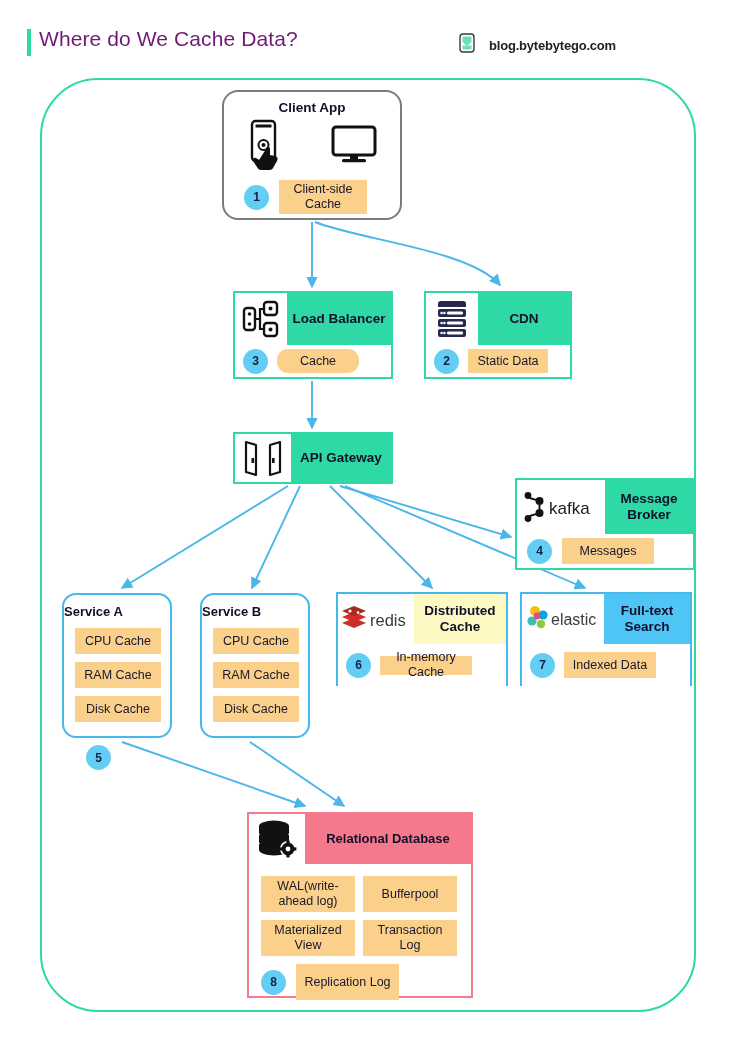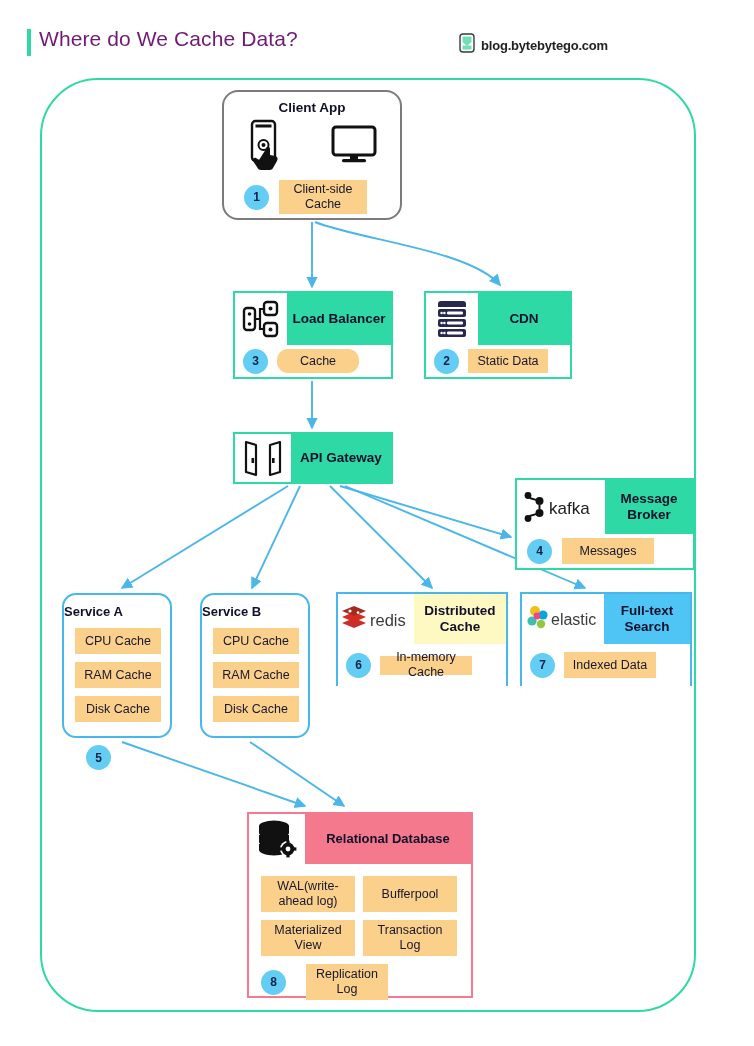--- a/index.html
+++ b/index.html
@@ -46,20 +46,21 @@
     display: flex;
     align-items: center;
     gap: 6px;
   }
   #brand-label {
     font-size: 13px;
     font-weight: 600;
     color: #222;
     letter-spacing: -.2px;
     white-space: nowrap;
+    margin-left: 8px;
   }
 
   
   #outer-frame {
     position: absolute;
     left: 40px; top: 78px;
     width: 656px; height: 934px;
     border: 2.4px solid #2fd9a5;
     border-radius: 58px;
     box-sizing: border-box;
@@ -294,21 +295,21 @@
     gap: 8px;
   }
   #rdb-grid .chip { height: 36px; }
   #rdb-last-row {
     position: absolute;
     left: 12px; top: 100px;
     display: flex;
     align-items: center;
     gap: 10px;
   }
-  #rdb-repl-chip { width: 82px; height: 36px; margin-left: 10px; }
+  #rdb-repl-chip { width: 103px; height: 36px; }
 </style>
 </head>
 <body>
 
 <div id="page">
 
   <div id="header-bar">
     <div id="title-accent"></div>
     <div id="page-title">Where do We Cache Data?</div>
     <div id="brand">

